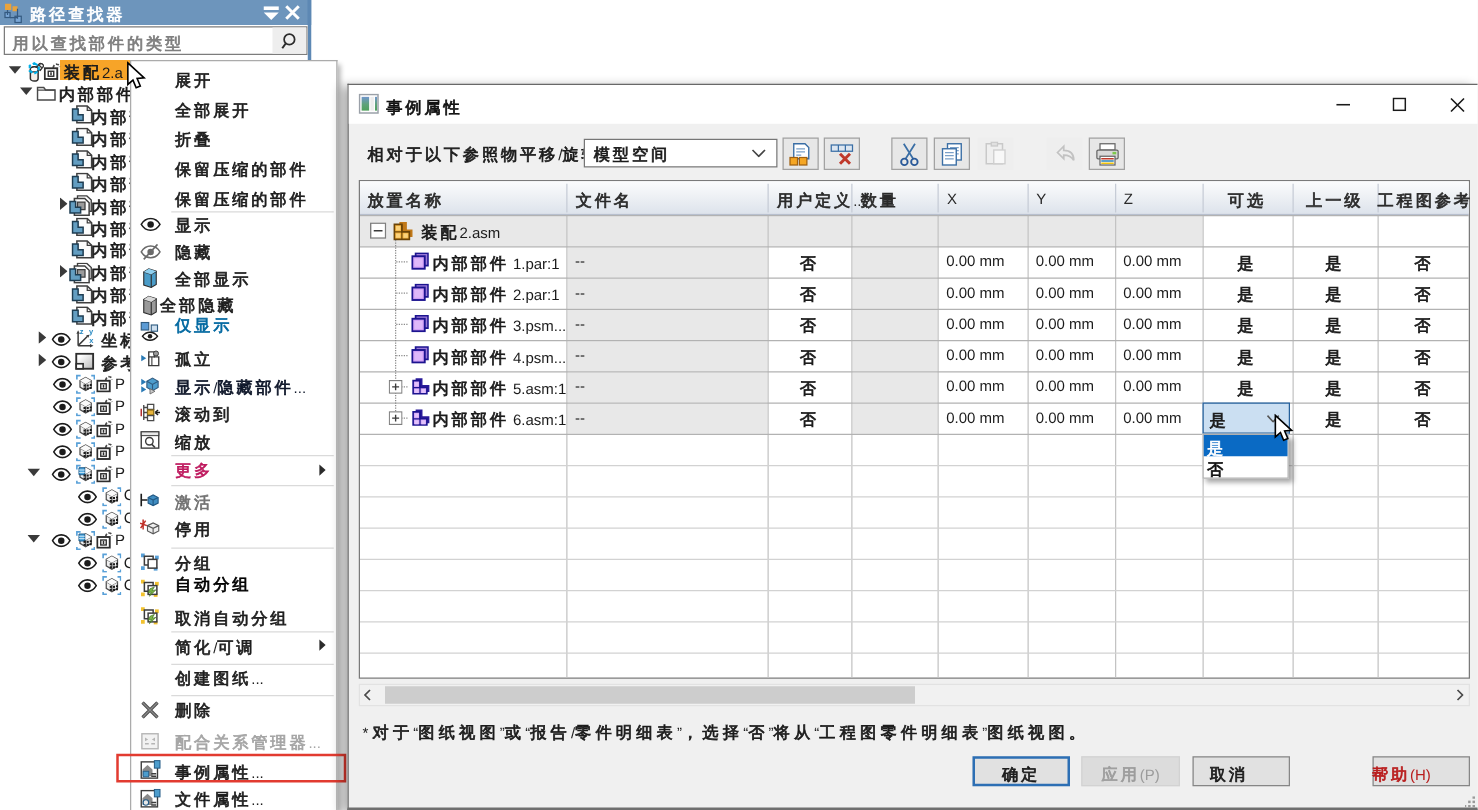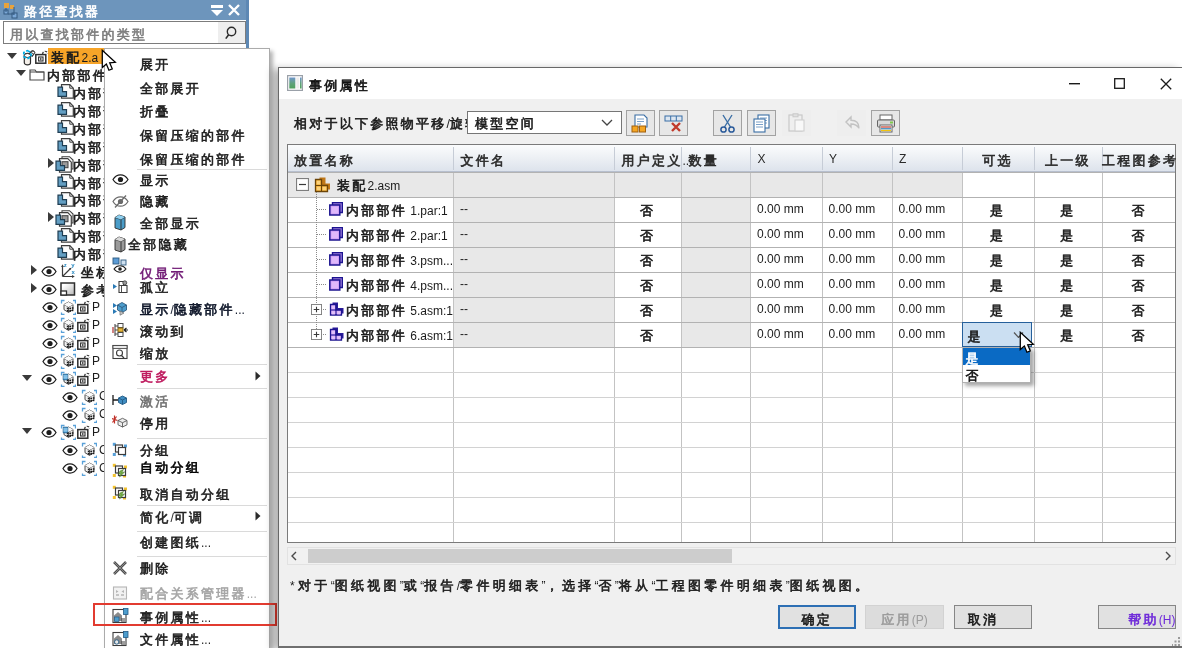--- a/index.html
+++ b/index.html
@@ -444,21 +444,21 @@
 <path d="M2 3.5L6 1l6 2v10.5L8 16l-6-2z" fill="#4a9cc8" stroke="#2e2e2e" stroke-width="0.9"></path>
 <path d="M2 3.5l6 2 4-2.3M8 5.5V16" fill="none" stroke="#2e2e2e" stroke-width="0.9"></path>
 <path d="M2 3.5L6 1l6 2-4 2.5z" fill="#8fd0f0"></path>
   </svg>
 <div class="abs txt" style="left:128px;top:236.0px;font-size:12px;color:#1e1e1e"><c>全部隐藏</c></div>
 <svg class="abs" style="left:113px;top:235.5px" width="14" height="17" viewBox="0 0 14 17">
 <path d="M2 3.5L6 1l6 2v10.5L8 16l-6-2z" fill="#9a9a9a" stroke="#2e2e2e" stroke-width="0.9"></path>
 <path d="M2 3.5l6 2 4-2.3M8 5.5V16" fill="none" stroke="#2e2e2e" stroke-width="0.9"></path>
 <path d="M2 3.5L6 1l6 2-4 2.5z" fill="#d8d8d8"></path>
   </svg>
-<div class="abs txt" style="left:140px;top:265px;font-size:12px;color:#701a75"><c>仅显示</c></div>
+<div class="abs txt" style="left:140px;top:252px;font-size:12px;color:#0369a1"><c>仅显示</c></div>
 <svg class="abs" style="left:112px;top:257px" width="17" height="16" viewBox="0 0 17 16">
 <rect x="1" y="1" width="6" height="6" fill="#5b9bd5" stroke="#2f5b80" stroke-width="0.9"></rect>
 <rect x="9" y="3" width="5" height="5" fill="#cfe0ef" stroke="#2f5b80" stroke-width="0.9"></rect>
 <path d="M2 12c2-2.7 4-3.2 6-3.2s4 0.5 6 3.2c-2 2.7-4 3.2-6 3.2s-4-0.5-6-3.2z" fill="#fff" stroke="#1c1c1c" stroke-width="1.1"></path>
 <circle cx="8" cy="12" r="1.8" fill="#1c1c1c"></circle>
   </svg>
 <div class="abs txt" style="left:140px;top:279.0px;font-size:12px;color:#1e1e1e"><c>孤立</c></div>
 <svg class="abs" style="left:112px;top:278.5px" width="16" height="16" viewBox="0 0 16 16">
 <path d="M1 5l4 2.5L1 10z" fill="#2a7ab5"></path>
 <path d="M7 2.5h4.5v4H15v7H7z" fill="#fff" stroke="#3c3c3c" stroke-width="1.1"></path>
@@ -851,21 +851,21 @@
     <path d="M1 1l4 4-4 4" fill="none" stroke="#4a4a4a" stroke-width="1.4"></path>
   </svg>
 <div class="abs txt note" style="left:290px;top:577px;font-size:12px;color:#1b1b1b">* <c>对于</c>“<c>图纸视图</c>”<c>或</c>“<c>报告</c>/<c>零件明细表</c>”<c>，选择</c>“<c>否</c>”<c>将从</c>“<c>工程图零件明细表</c>”<c>图纸视图。</c></div>
 <div class="abs" style="left:777.5px;top:605px;width:78.5px;height:23.5px;background:#e1e1e1;border:2px solid #2d6fb4"></div>
 <div class="abs txt" style="left:777.5px;top:610.5px;width:78.5px;text-align:center;font-size:12px;color:#1b1b1b"><c>确定</c></div>
 <div class="abs" style="left:865px;top:605px;width:79px;height:23.5px;background:#dcdcdc;border:1px solid #d2d2d2"></div>
 <div class="abs txt" style="left:865px;top:610.5px;width:79px;text-align:center;font-size:12px;color:#9c9c9c"><c>应用</c>(P)</div>
 <div class="abs" style="left:953.5px;top:605px;width:78.5px;height:23.5px;background:#e1e1e1;border:1px solid #868686"></div>
 <div class="abs txt" style="left:953.5px;top:610.5px;width:59px;text-align:center;font-size:12px;color:#1b1b1b"><c>取消</c></div>
 <div class="abs" style="left:1097.5px;top:605px;width:78.5px;height:23.5px;background:#e1e1e1;border:1px solid #868686"></div>
-<div class="abs txt" style="left:1097.5px;top:610.5px;width:78px;text-align:right;font-size:12px;color:#6d28d9"><c>帮助</c>(H)</div>
+<div class="abs txt" style="left:1097.5px;top:610.5px;width:78px;text-align:left;font-size:12px;color:#b91c1c"><c>帮助</c>(H)</div>
 <svg class="abs" style="left:1172px;top:637px" width="9" height="9" viewBox="0 0 9 9">
     <g fill="#9a9a9a">
       <rect x="6" y="0" width="2" height="2"></rect>
       <rect x="6" y="3.5" width="2" height="2"></rect>
       <rect x="2.5" y="3.5" width="2" height="2"></rect>
       <rect x="6" y="7" width="2" height="2"></rect>
       <rect x="2.5" y="7" width="2" height="2"></rect>
       <rect x="-1" y="7" width="2" height="2"></rect>
     </g>
   </svg>

